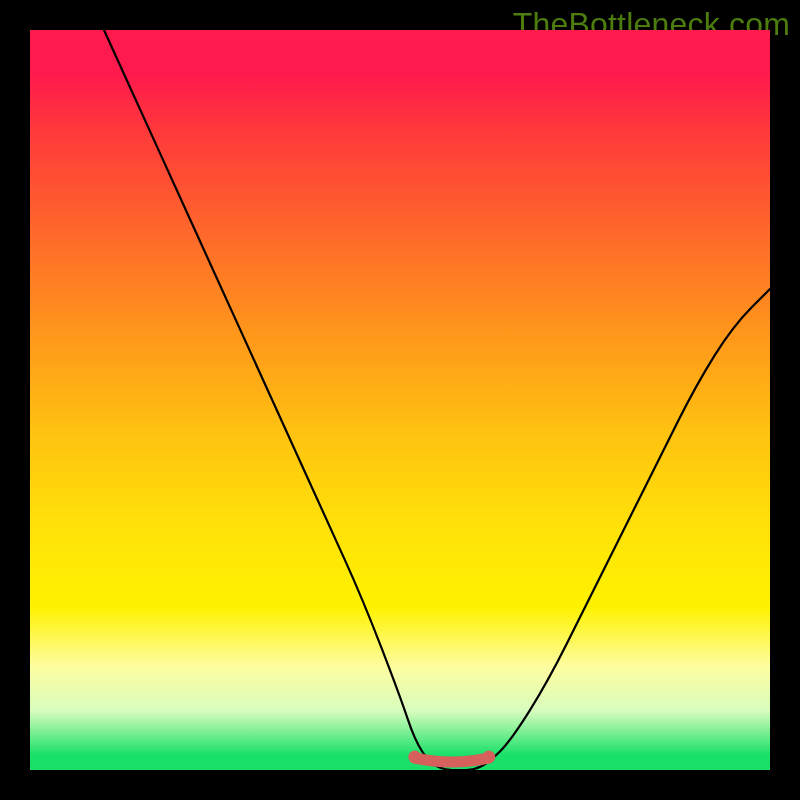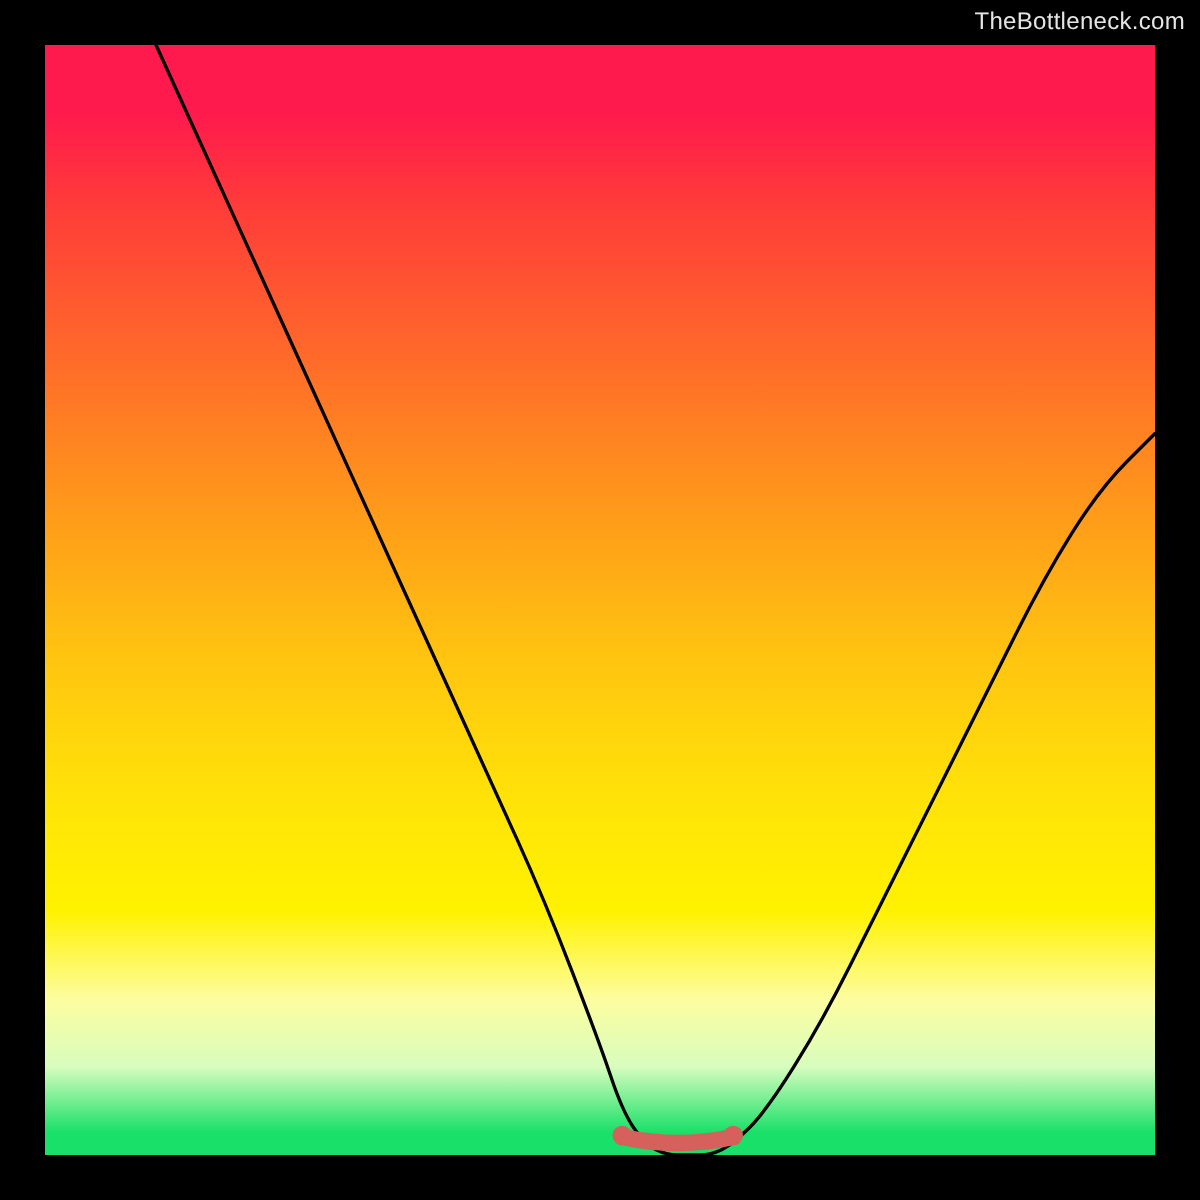--- a/index.html
+++ b/index.html
@@ -38,22 +38,22 @@
       #fdfda0 86%,
       #d8fdbe 92%,
       #18e068 98%,
       #18e068 100%
     );
   }
   .watermark {
     position: absolute;
     top: 6px;
     right: 10px;
-    color: #e5e5e5;
-    font-size: 16px;
+    color: #4d7c0f;
+    font-size: 32px;
     font-weight: 500;
     letter-spacing: 0.2px;
     user-select: none;
   }
   svg.curve {
     position: absolute;
     left: 0;
     top: 0;
     width: 740px;
     height: 740px;

